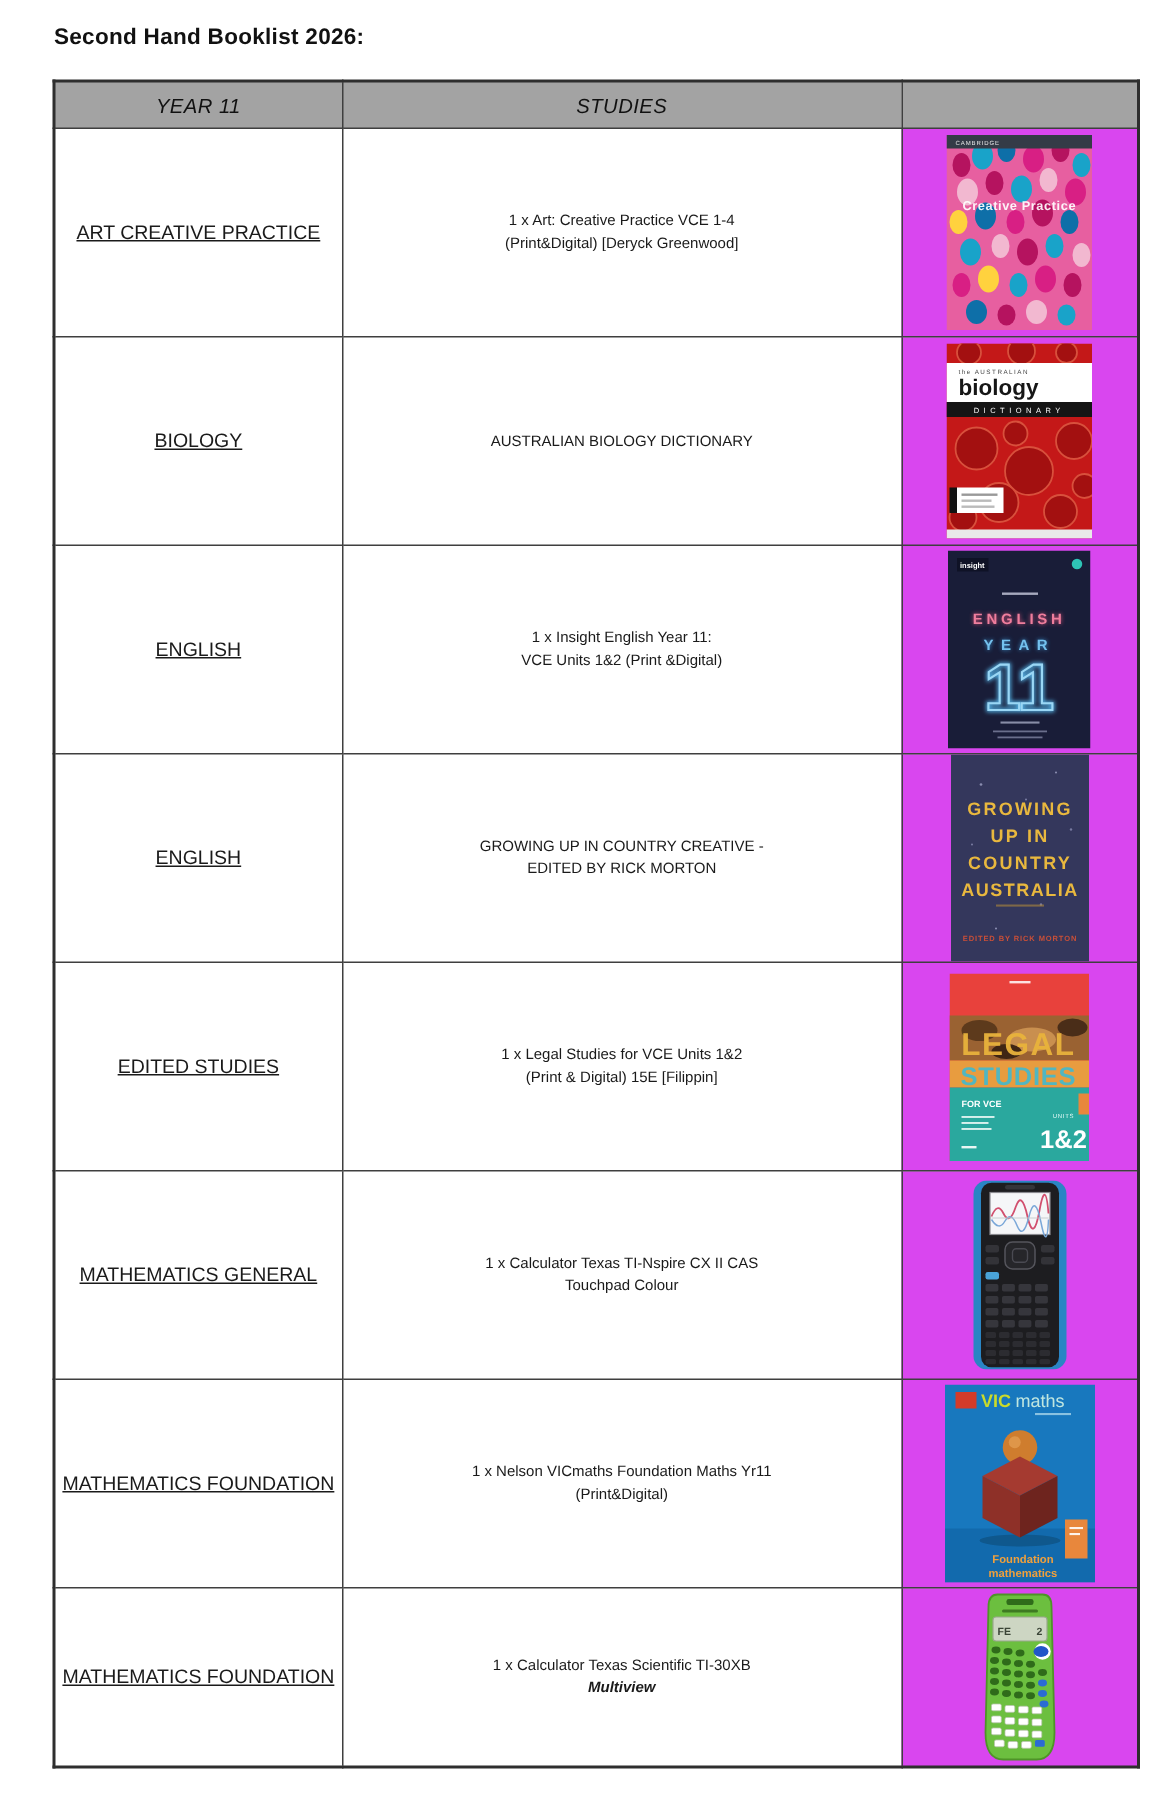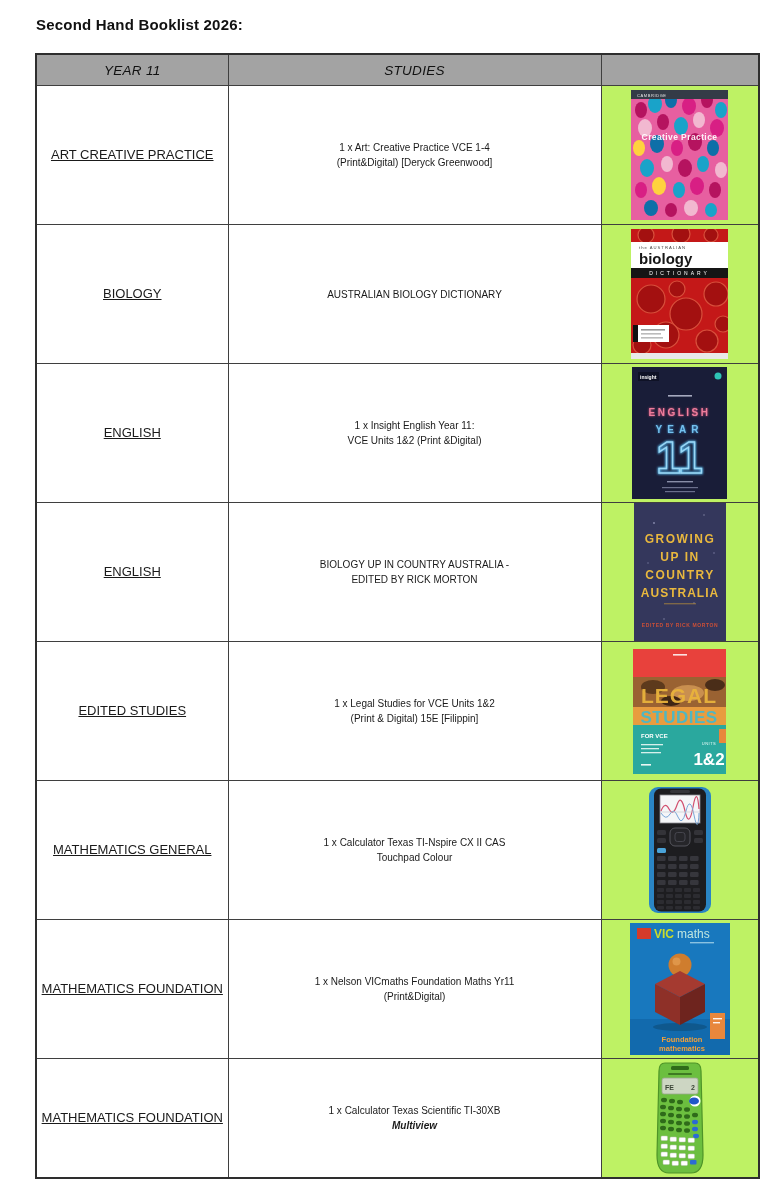--- a/index.html
+++ b/index.html
@@ -22,21 +22,21 @@
     border:1.6px solid #3f3f3f;
     text-align:center;vertical-align:middle;
     padding:0;
   }
   th.hdr{
     background:#a3a3a3;height:30px;
     font-size:13.5px;font-weight:400;color:#111;letter-spacing:.3px;font-style:italic;
   }
   td.subject{font-size:13px;line-height:1.45;padding:0 30px;text-decoration:underline;}
   td.textbook{font-size:10px;line-height:1.5;padding:0 14px;}
-  td.coverCell{background:#bef264;margin-left:44px;}
+  td.coverCell{background:#d946ef;margin-left:44px;}
   tr.r-tall td{height:138px;}
   tr.r-short td{height:118px;}
   .coverWrap{display:flex;align-items:center;justify-content:center;width:100%;height:100%;}
   .italic{font-style:italic;font-weight:bold;}
   svg{display:block;}
   svg text{font-family:"Liberation Sans", sans-serif;}
 </style>
 </head>
 <body>
 
@@ -183,21 +183,21 @@
               <rect x="30" y="120" width="36" height="1.2" fill="#8d93b0" opacity="0.7"></rect>
               <rect x="33" y="124" width="30" height="1.2" fill="#8d93b0" opacity="0.7"></rect>
             </svg>
           </div>
         </td>
       </tr>
 
       <tr class="r-tall">
         <td class="subject">ENGLISH</td>
         <td class="textbook">
-          <div>BIOLOGY UP IN COUNTRY AUSTRALIA -</div>
+          <div>GROWING UP IN COUNTRY CREATIVE -</div>
           <div>EDITED BY RICK MORTON</div>
         </td>
         <td class="coverCell">
           <div class="coverWrap">
             <svg width="92" height="138" viewBox="0 0 92 138">
               <rect width="92" height="138" fill="#34375c"></rect>
               <circle cx="20" cy="20" r="0.9" fill="#8a8db0"></circle>
                 <circle cx="70" cy="12" r="0.7" fill="#8a8db0"></circle>
               <circle cx="50" cy="30" r="0.7" fill="#777aa0"></circle>
                 <circle cx="80" cy="50" r="0.8" fill="#777aa0"></circle>

